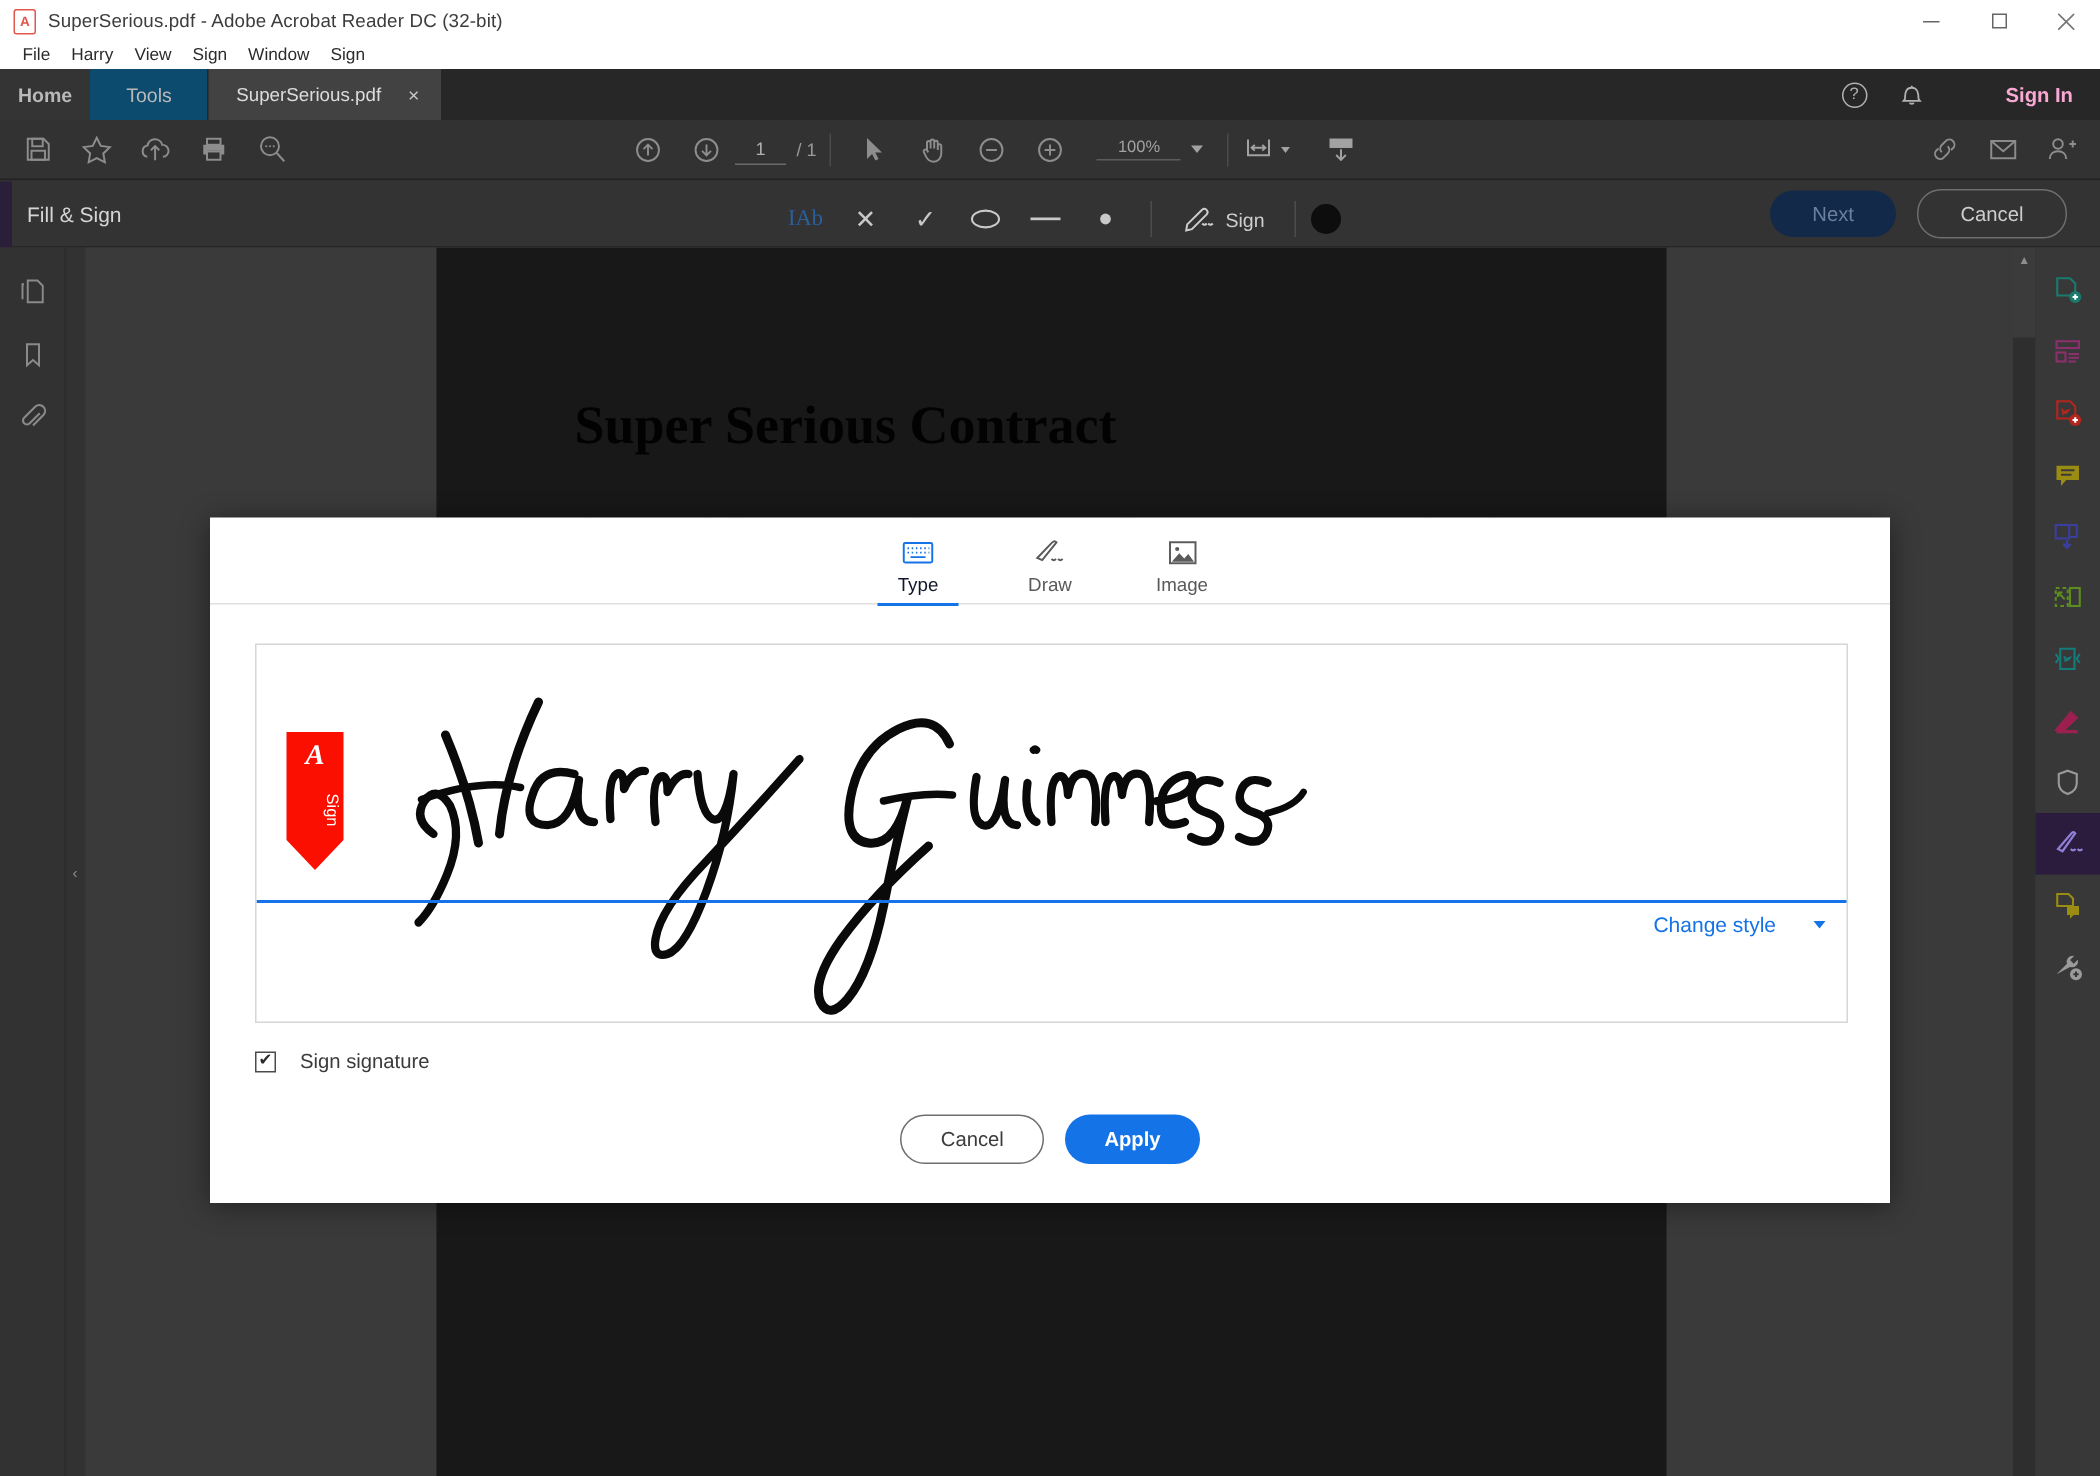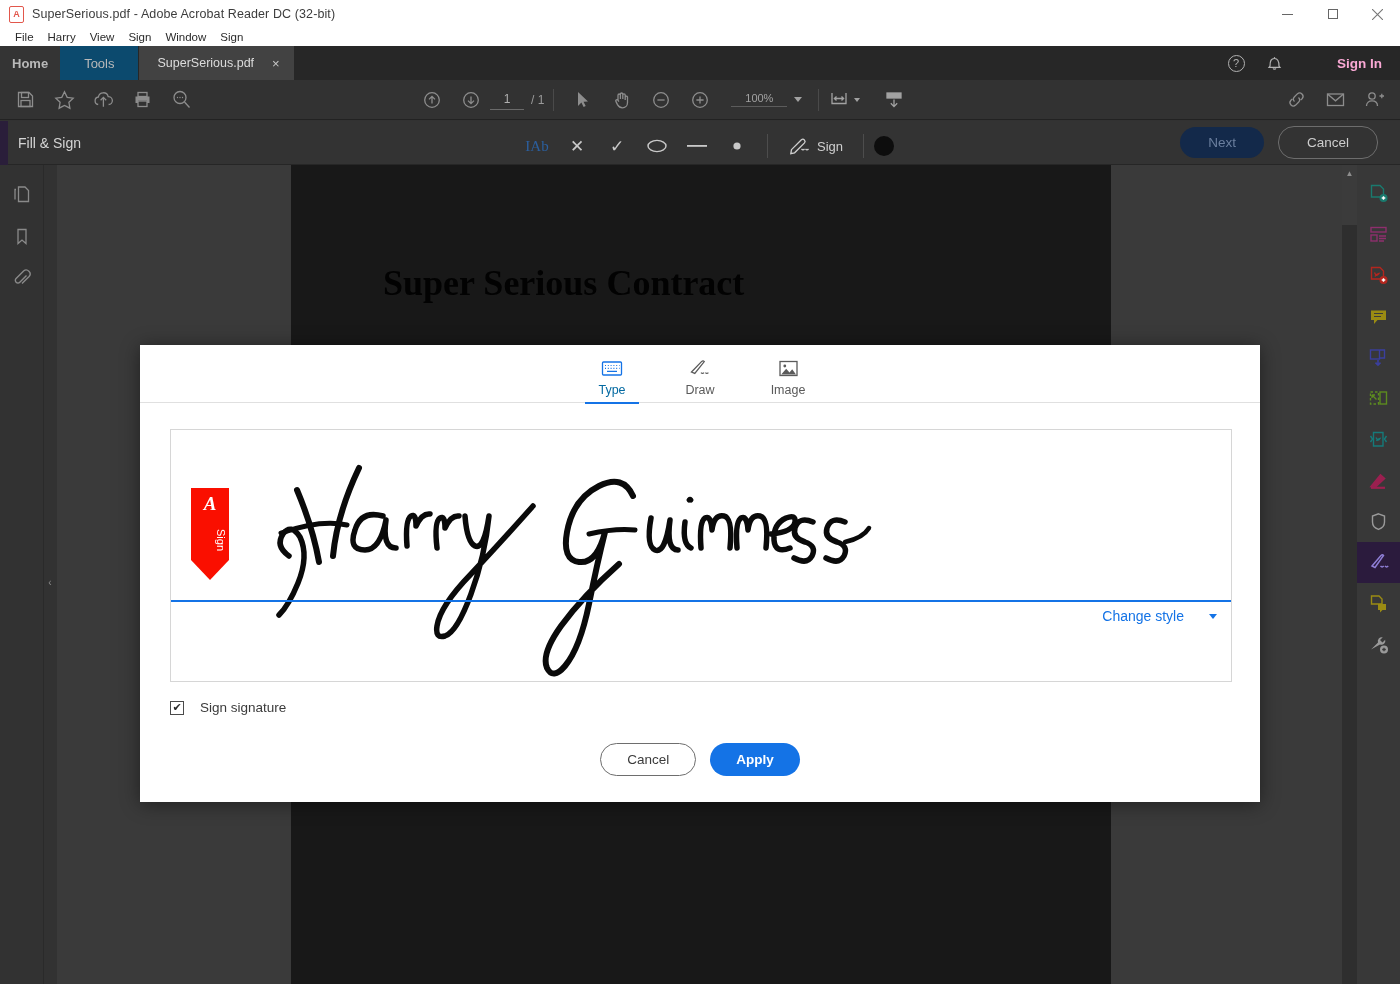--- a/index.html
+++ b/index.html
@@ -203,21 +203,21 @@
   .dlg-tabs {
     height: 58px; border-bottom: 1px solid #e0e0e0;
     display: flex; align-items: flex-end; justify-content: center; gap: 26px;
   }
   .dlg-tab {
     width: 62px; display: flex; flex-direction: column; align-items: center;
     padding-bottom: 5px; cursor: pointer; position: relative;
   }
   .dlg-tab .ico { height: 22px; display: flex; align-items: center; justify-content: center; }
   .dlg-tab .lbl { font-size: 12.5px; color: #5a5a5a; margin-top: 4px; }
-  .dlg-tab.active .lbl { color: #0369a1; }
+  .dlg-tab.active .lbl { color: #0f172a; }
   .dlg-tab.active::after {
     content: ""; position: absolute; bottom: -2px; left: 4px; right: 4px;
     height: 2.5px; background: #1473e6;
   }
   .sigbox {
     position: absolute; left: 30px; top: 84px; width: 1062px; height: 253px;
     border: 1px solid #d6d6d6; background: #fff; overflow: hidden;
   }
   .signtag {
     position: absolute; left: 20px; top: 58px; width: 38px; height: 92px;

